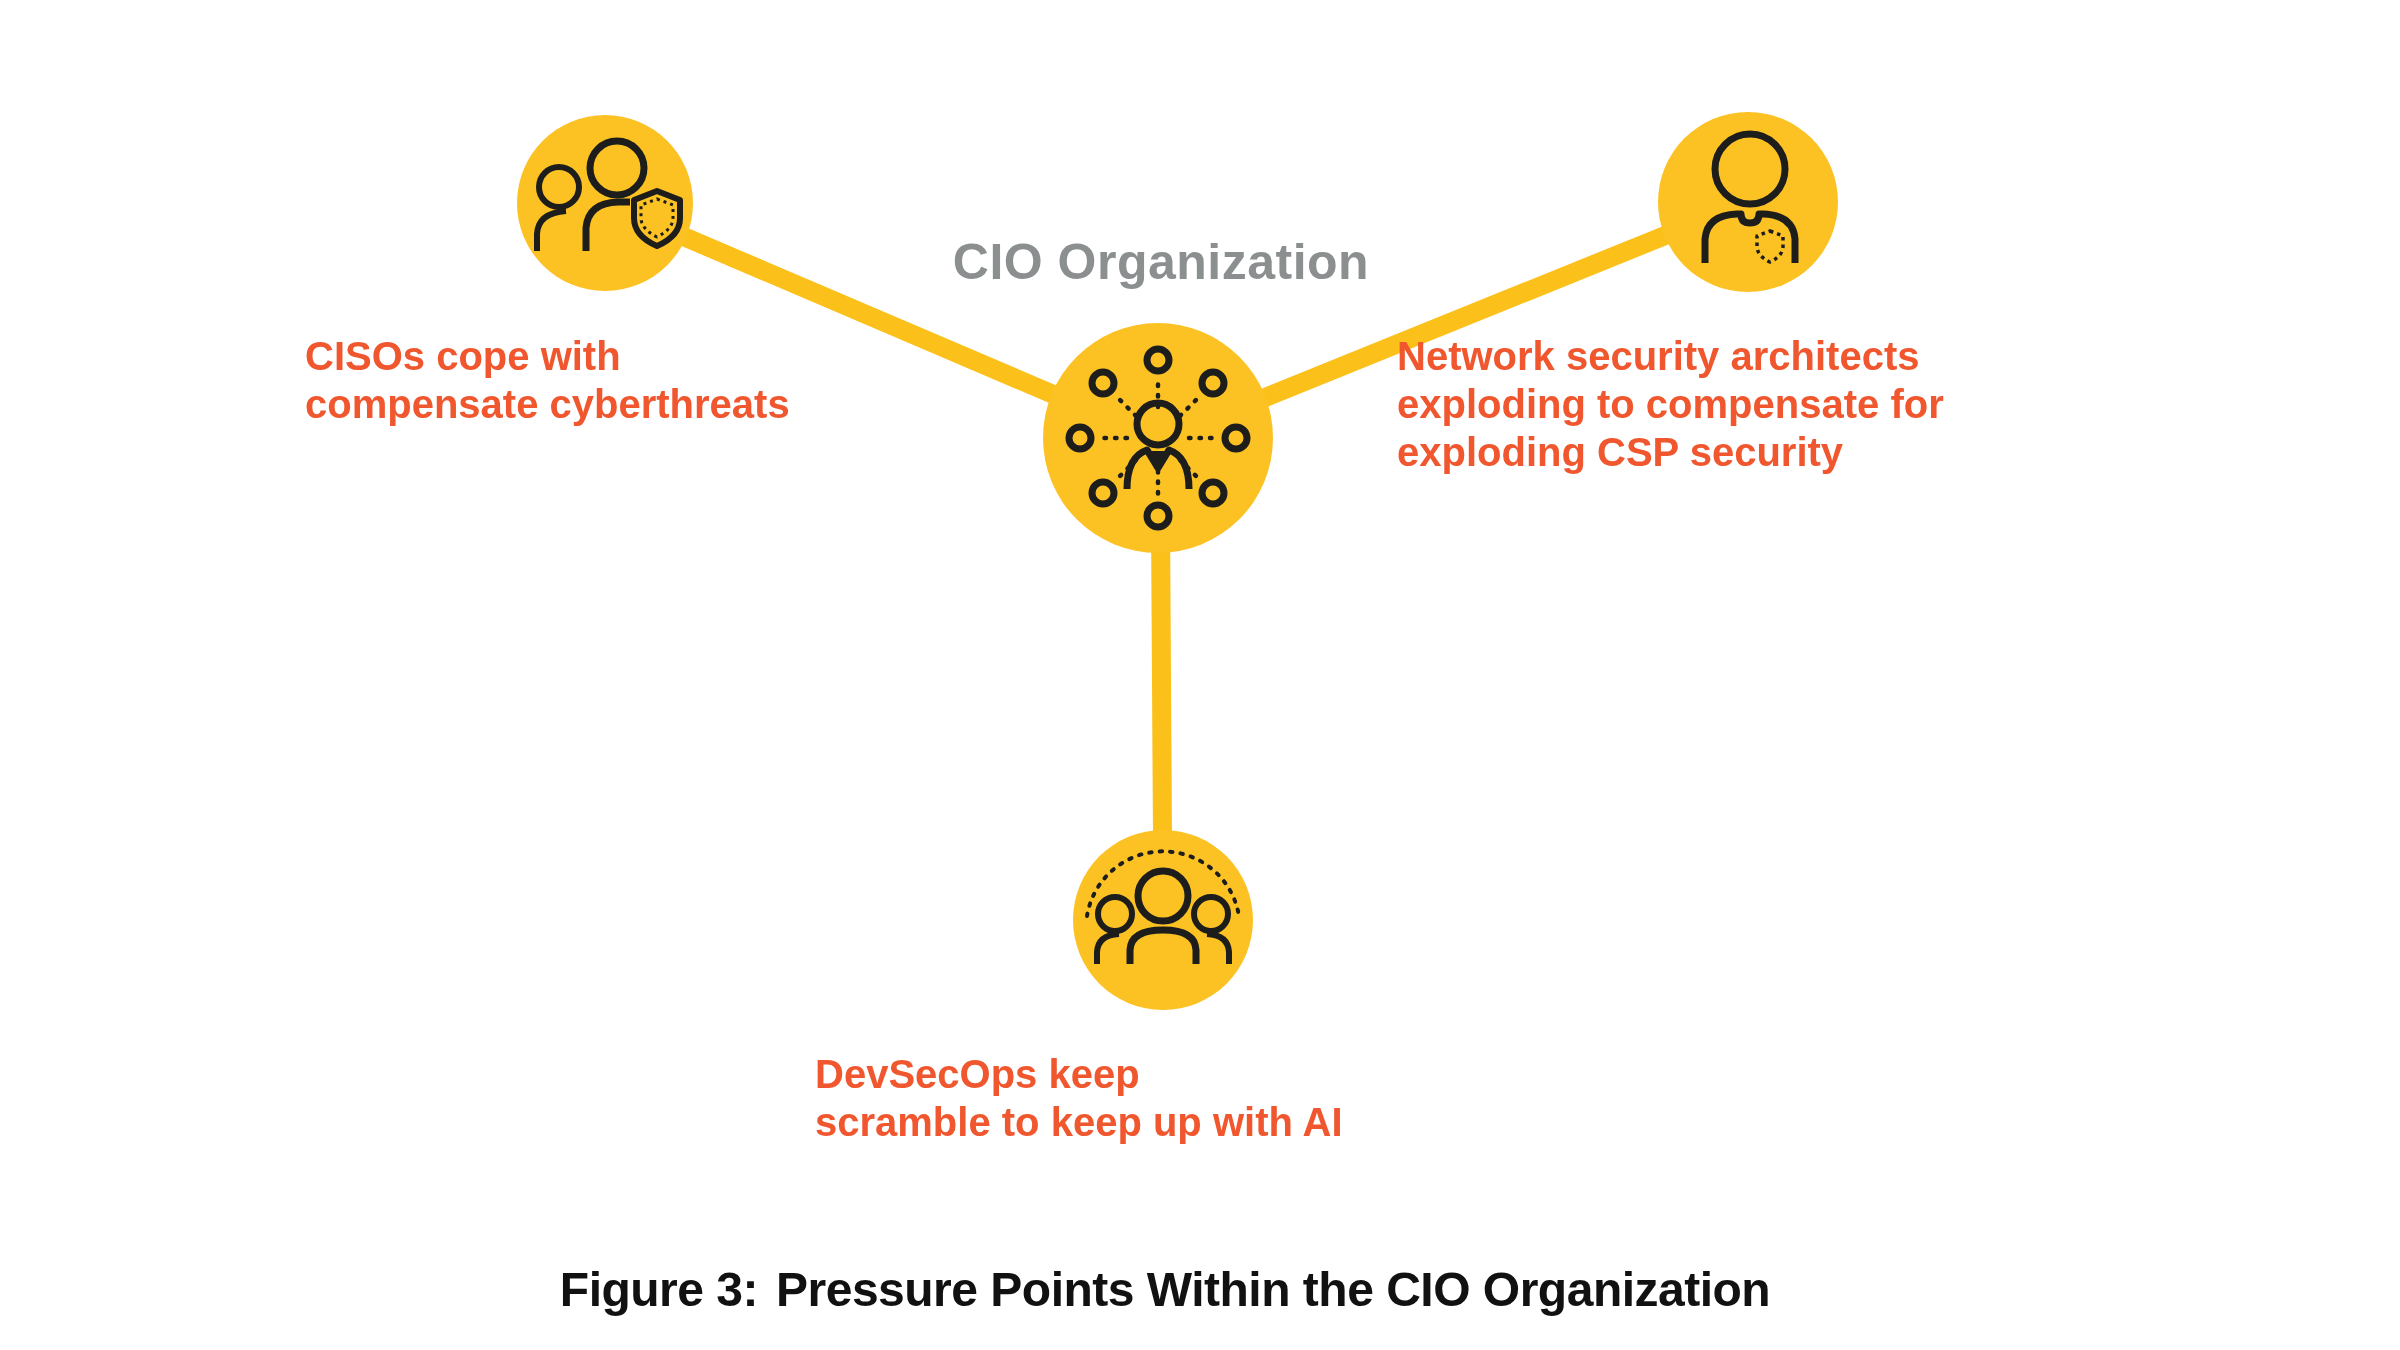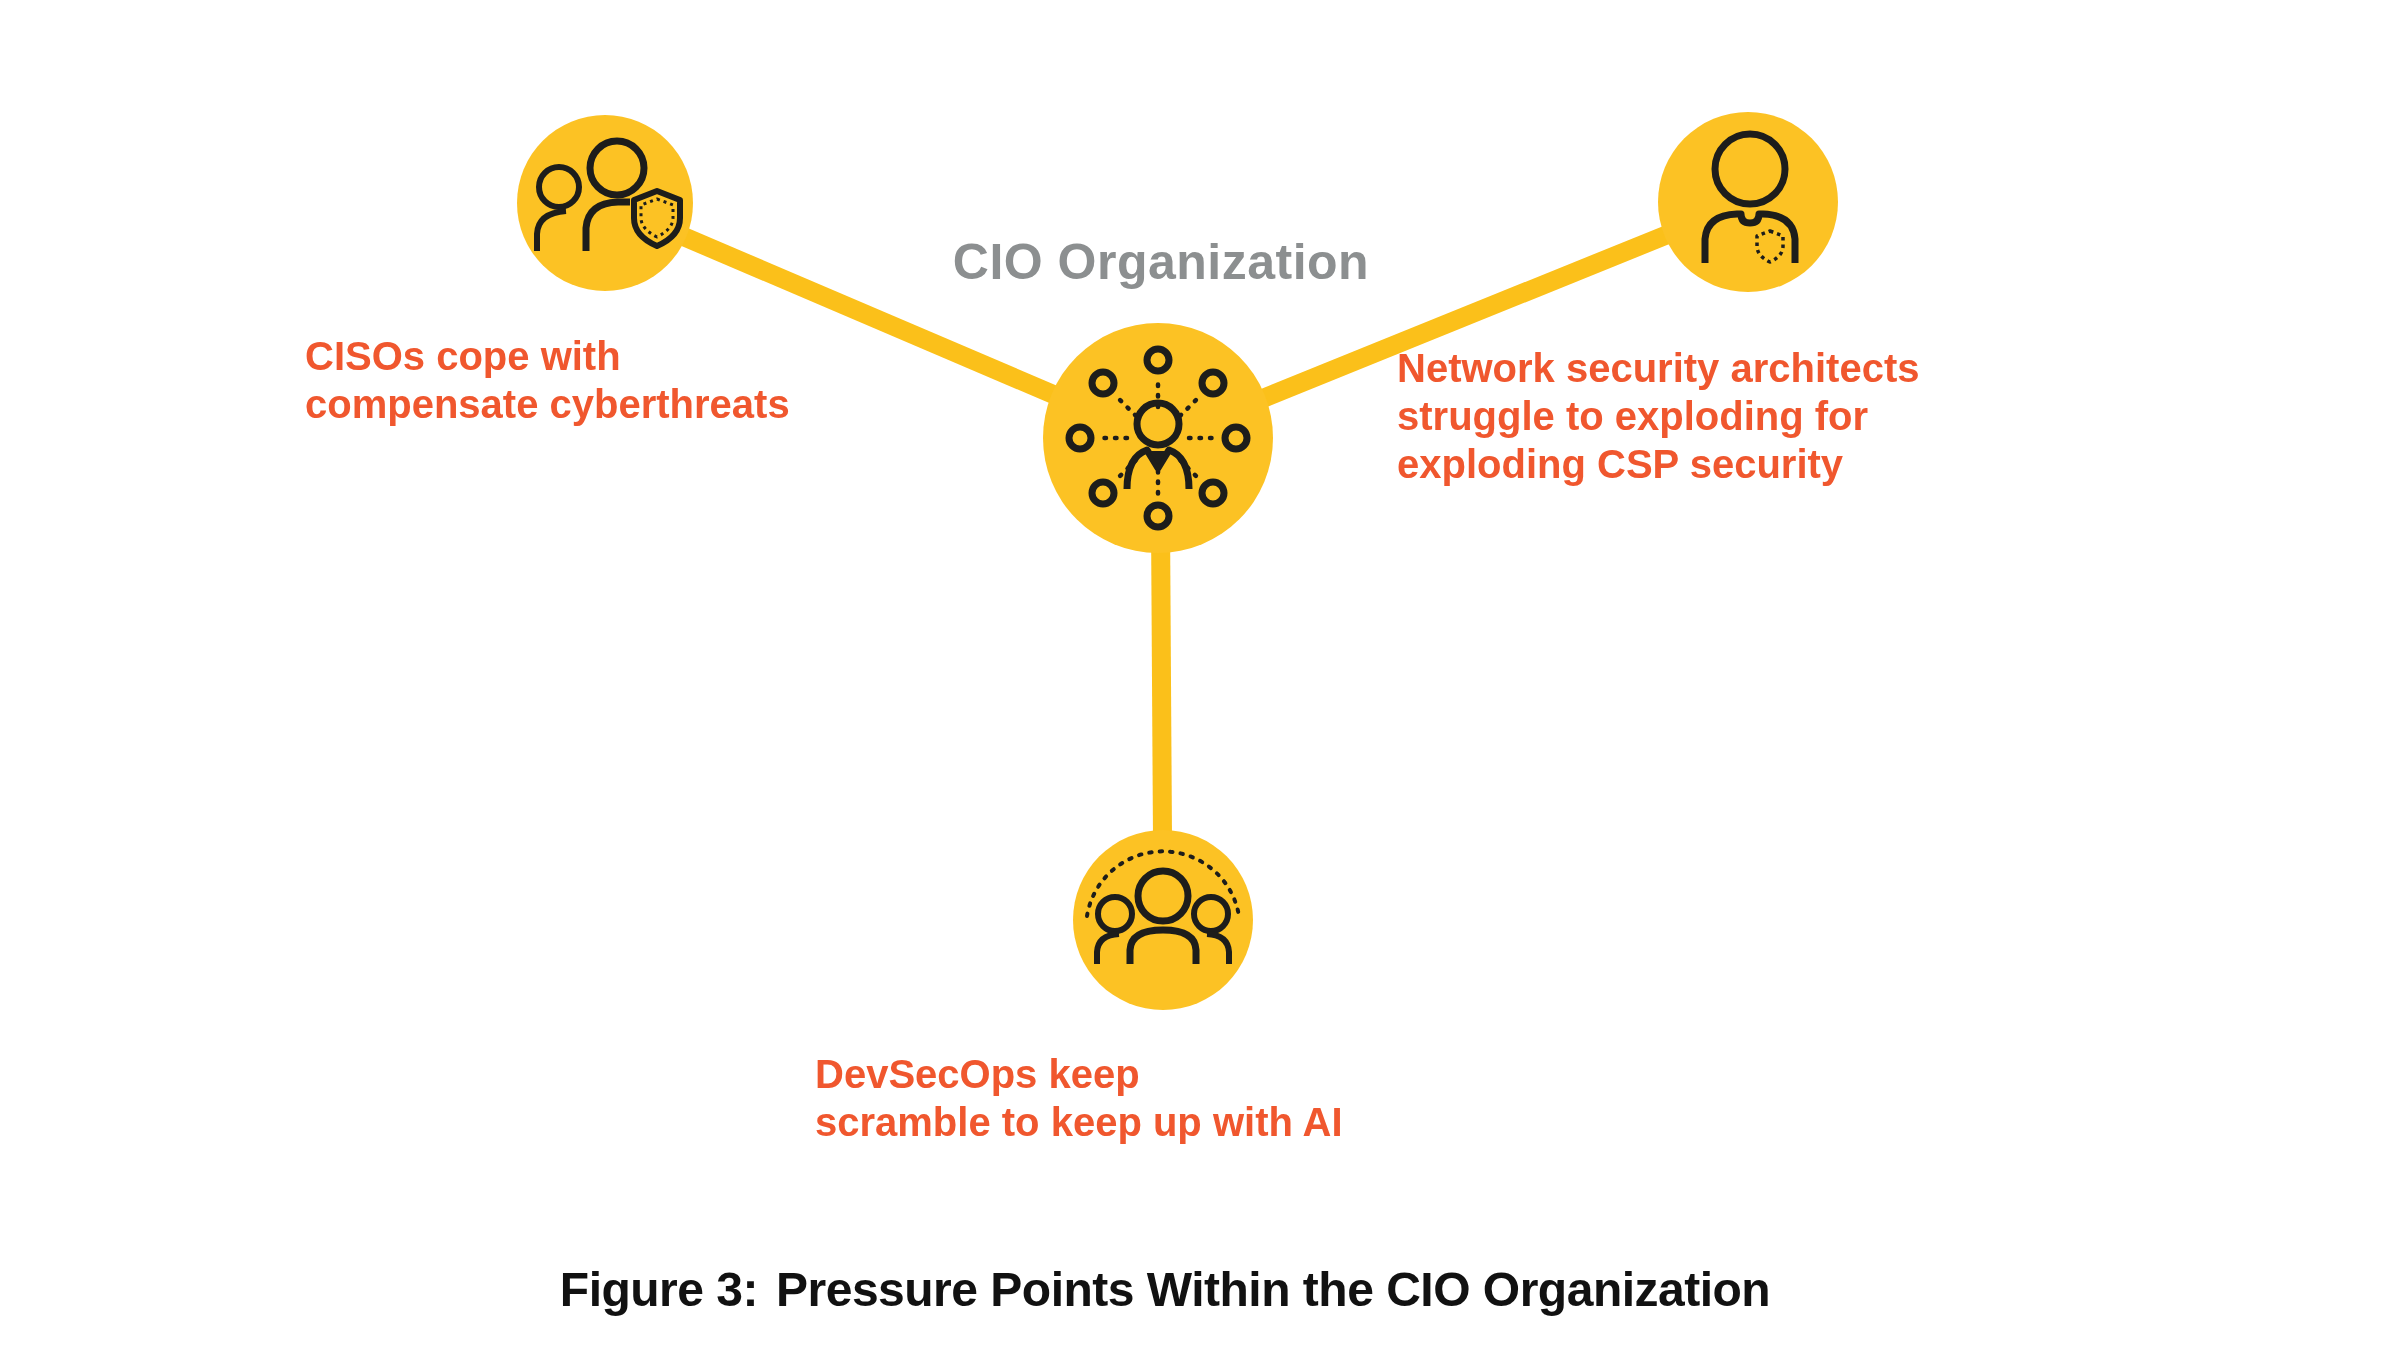--- a/index.html
+++ b/index.html
@@ -54,21 +54,21 @@
   }
   .node-label {
     position: absolute;
     text-align: left;
     color: #F0572E;
     font-size: 40px;
     line-height: 48px;
     font-weight: 700;
   }
   .label-ciso      { left: 305px;  top: 332px;  width: 600px; }
-  .label-architect { left: 1397px; top: 344px;  width: 700px; }
+  .label-architect { left: 1397px; top: 332px;  width: 700px; }
   .label-devsecops { left: 815px;  top: 1050px; width: 700px; }
 
   .caption {
     position: absolute;
     left: 165px; top: 1262px;
     width: 2000px;
     text-align: center;
     color: #111111;
     font-size: 48px;
     line-height: 56px;
@@ -159,21 +159,21 @@
 
   <div class="center-title">CIO Organization</div>
 
   <div class="node-label label-ciso">
     <div>CISOs cope with</div>
     <div>compensate cyberthreats</div>
   </div>
 
   <div class="node-label label-architect">
     <div>Network security architects</div>
-    <div>struggle to exploding for</div>
+    <div>exploding to compensate for</div>
     <div>exploding CSP security</div>
   </div>
 
   <div class="node-label label-devsecops">
     <div>DevSecOps keep</div>
     <div>scramble to keep up with AI</div>
   </div>
 
   <div class="caption">
     <span class="prefix">Figure 3:</span><span>Pressure Points Within the CIO Organization</span>

